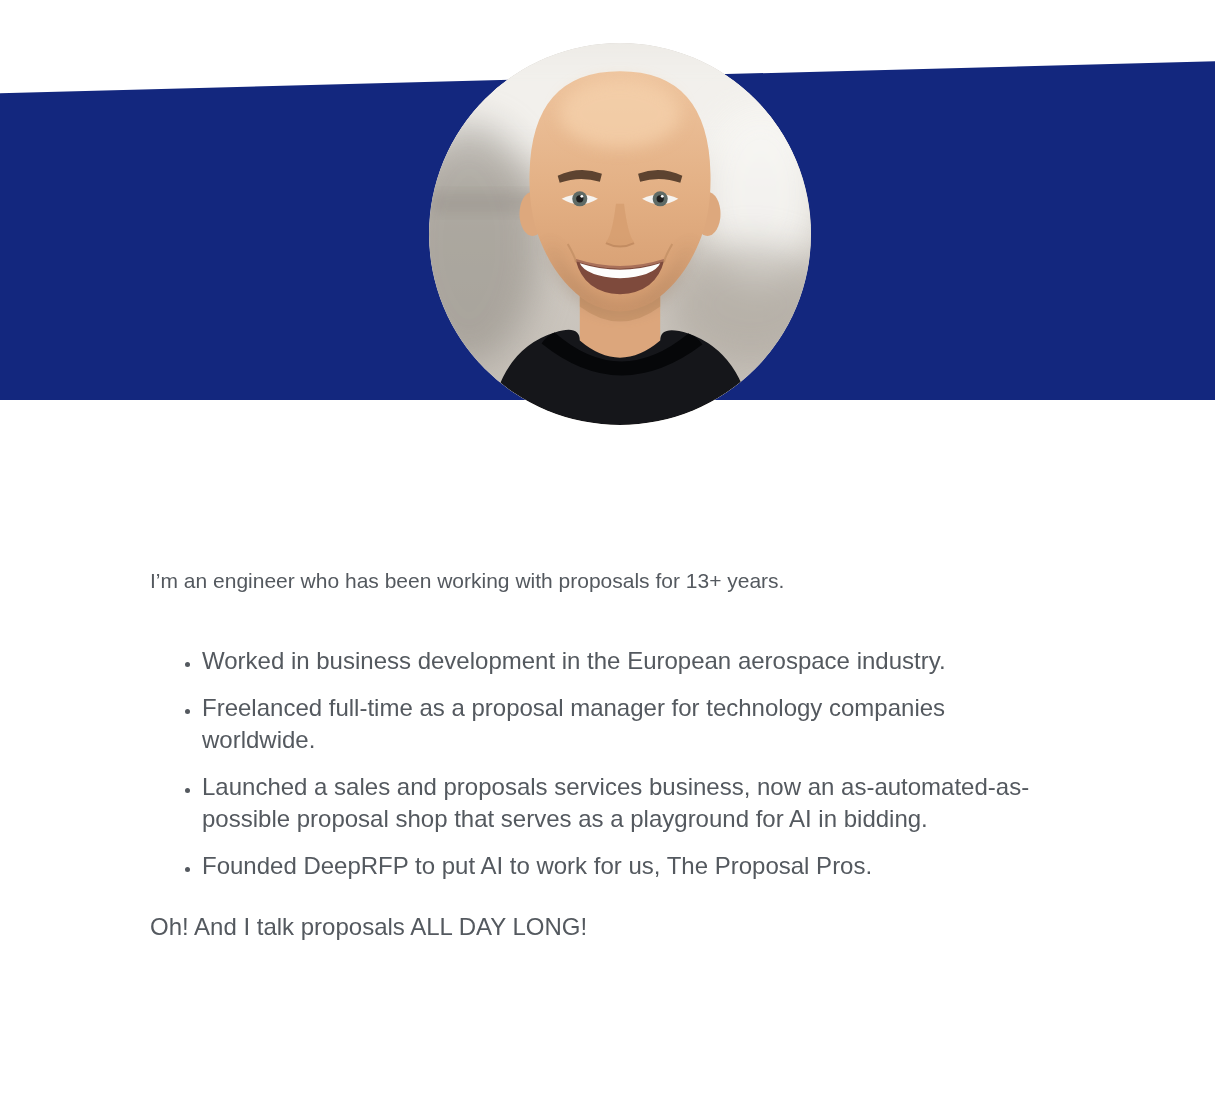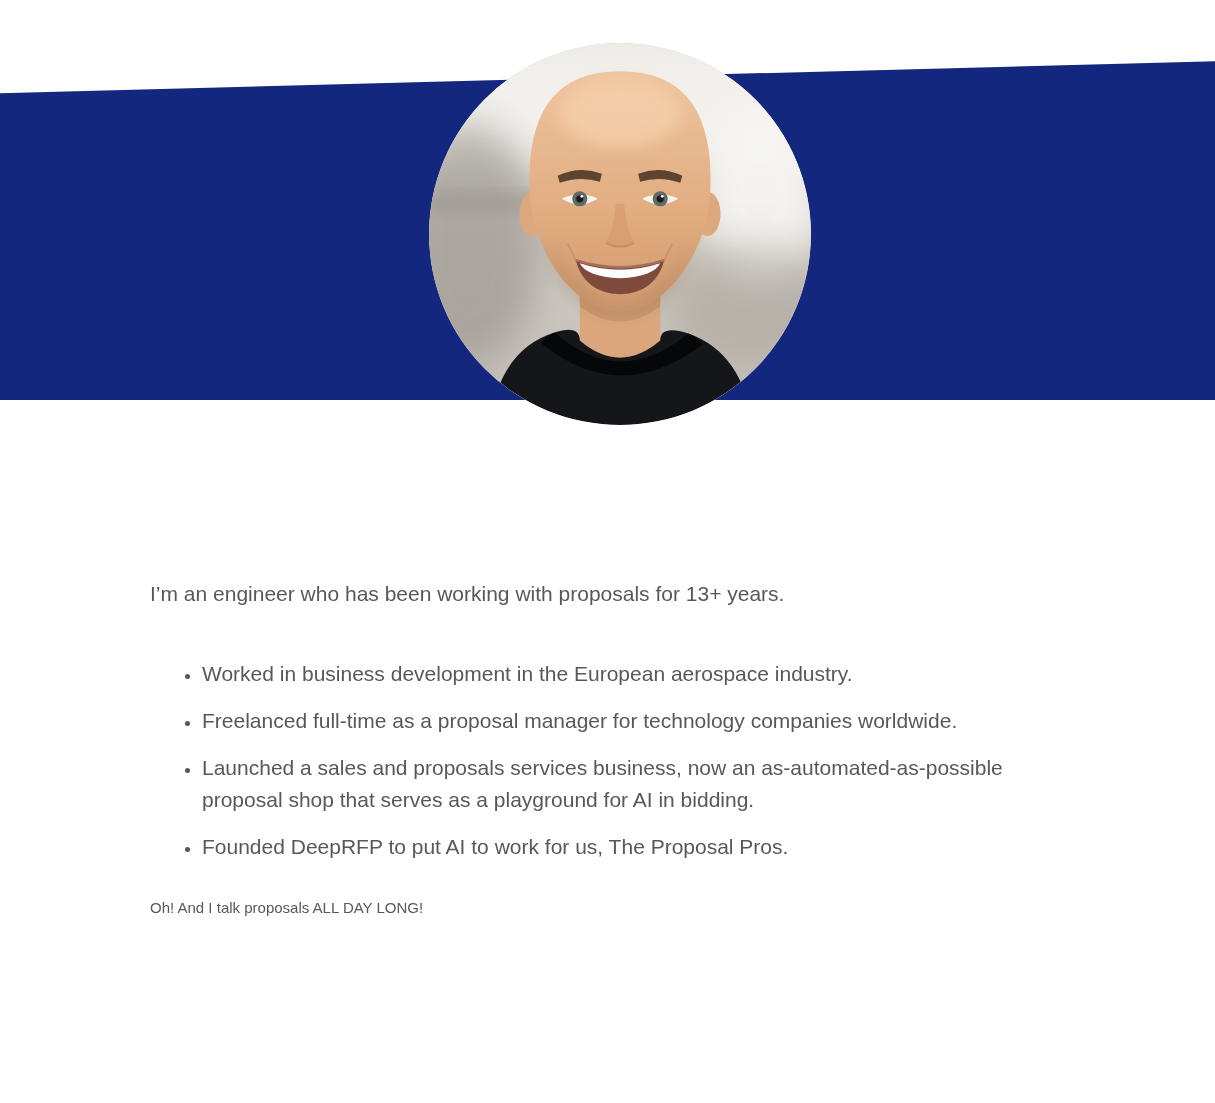--- a/index.html
+++ b/index.html
@@ -47,41 +47,41 @@
     color: #54595f;
   }
   .content h2 {
     font-size: 57px;
     line-height: 1.15;
     font-weight: 800;
     letter-spacing: 0.5px;
     color: #3b3b3d;
   }
   .intro {
-    margin-top: 23px;
+    margin-top: 10px;
     font-size: 21px;
     line-height: 32px;
     color: #54595f;
   }
   ul.points {
     margin: 48px 0 0 0;
     padding-left: 52px;
     list-style: disc;
   }
   ul.points li {
-    font-size: 21px;
+    font-size: 24px;
     line-height: 32px;
     color: #54595f;
     max-width: 870px;
   }
   ul.points li + li { margin-top: 15px; }
   ul.points li::marker { color: #54595f; font-size: 18px; }
   .outro {
     margin-top: 29px;
-    font-size: 15px;
+    font-size: 24px;
     line-height: 32px;
     color: #54595f;
   }
 </style>
 </head>
 <body>
 
 <div class="hero">
   <div class="hero-band" style="background: rgb(19, 39, 126);"></div>
 

